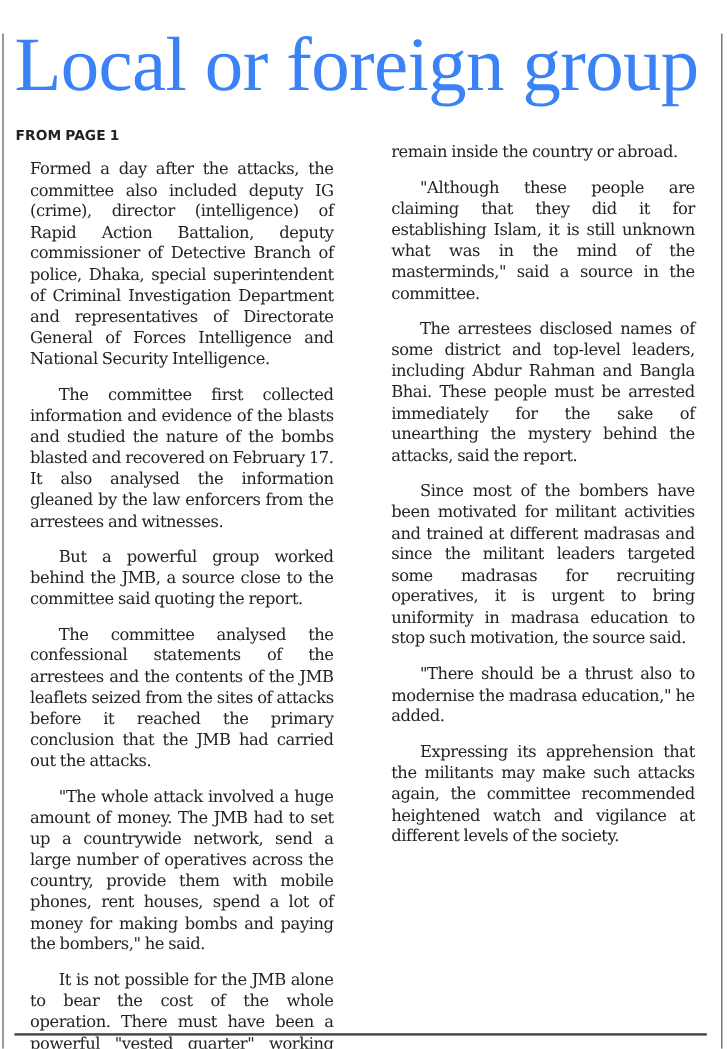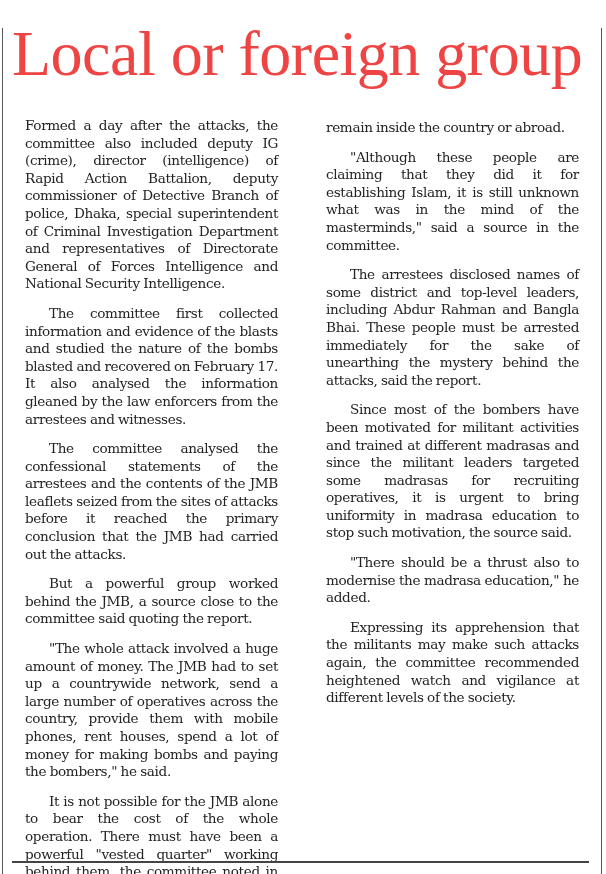--- a/index.html
+++ b/index.html
@@ -41,21 +41,21 @@
     .headline {
       position: absolute;
       left: 12px;
       top: 14px;
       margin: 0;
       font-family: "Liberation Serif", "DejaVu Serif", serif;
       font-weight: normal;
       font-size: 64px;
       line-height: 80px;
       letter-spacing: -0.5px;
-      color: #ef4444;
+      color: #3b82f6;
       white-space: nowrap;
     }
     .column {
       position: absolute;
       top: 105px;
       width: 277px;
       font-family: "DejaVu Serif", "Liberation Serif", serif;
       font-size: 13.6px;
       line-height: 17.6px;
       text-align: justify;
@@ -85,24 +85,25 @@
   </style>
 </head>
 <body>
 
 <div class="left-rule"></div>
 <div class="right-rule"></div>
 
 <h1 class="headline">Local or foreign group</h1>
 
 <div class="column col-left">
+  <span class="kicker">FROM PAGE 1</span>
   <p class="first">Formed a day after the attacks, the committee also included deputy IG (crime), director (intelligence) of Rapid Action Battalion, deputy commissioner of Detective Branch of police, Dhaka, special superintendent of Criminal Investigation Department and representatives of Directorate General of Forces Intelligence and National Security Intelligence.</p>
   <p>The committee first collected information and evidence of the blasts and studied the nature of the bombs blasted and recovered on February 17. It also analysed the information gleaned by the law enforcers from the arrestees and witnesses.</p>
+  <p>But a powerful group worked behind the JMB, a source close to the committee said quoting the report.</p>
   <p>The committee analysed the confessional statements of the arrestees and the contents of the JMB leaflets seized from the sites of attacks before it reached the primary conclusion that the JMB had carried out the attacks.</p>
-  <p>But a powerful group worked behind the JMB, a source close to the committee said quoting the report.</p>
   <p>"The whole attack involved a huge amount of money. The JMB had to set up a countrywide network, send a large number of operatives across the country, provide them with mobile phones, rent houses, spend a lot of money for making bombs and paying the bombers," he said.</p>
   <p>It is not possible for the JMB alone to bear the cost of the whole operation. There must have been a powerful "vested quarter" working behind them, the committee noted in the report, saying it learnt about the foreign sources and NGOs from the arrestees.</p>
   <p>The committee asked the government to trace the group, which, it trace, may</p>
 </div>
 
 <div class="column col-right">
   <p class="first">remain inside the country or abroad.</p>
   <p>"Although these people are claiming that they did it for establishing Islam, it is still unknown what was in the mind of the masterminds," said a source in the committee.</p>
   <p>The arrestees disclosed names of some district and top-level leaders, including Abdur Rahman and Bangla Bhai. These people must be arrested immediately for the sake of unearthing the mystery behind the attacks, said the report.</p>
   <p>Since most of the bombers have been motivated for militant activities and trained at different madrasas and since the militant leaders targeted some madrasas for recruiting operatives, it is urgent to bring uniformity in madrasa education to stop such motivation, the source said.</p>

